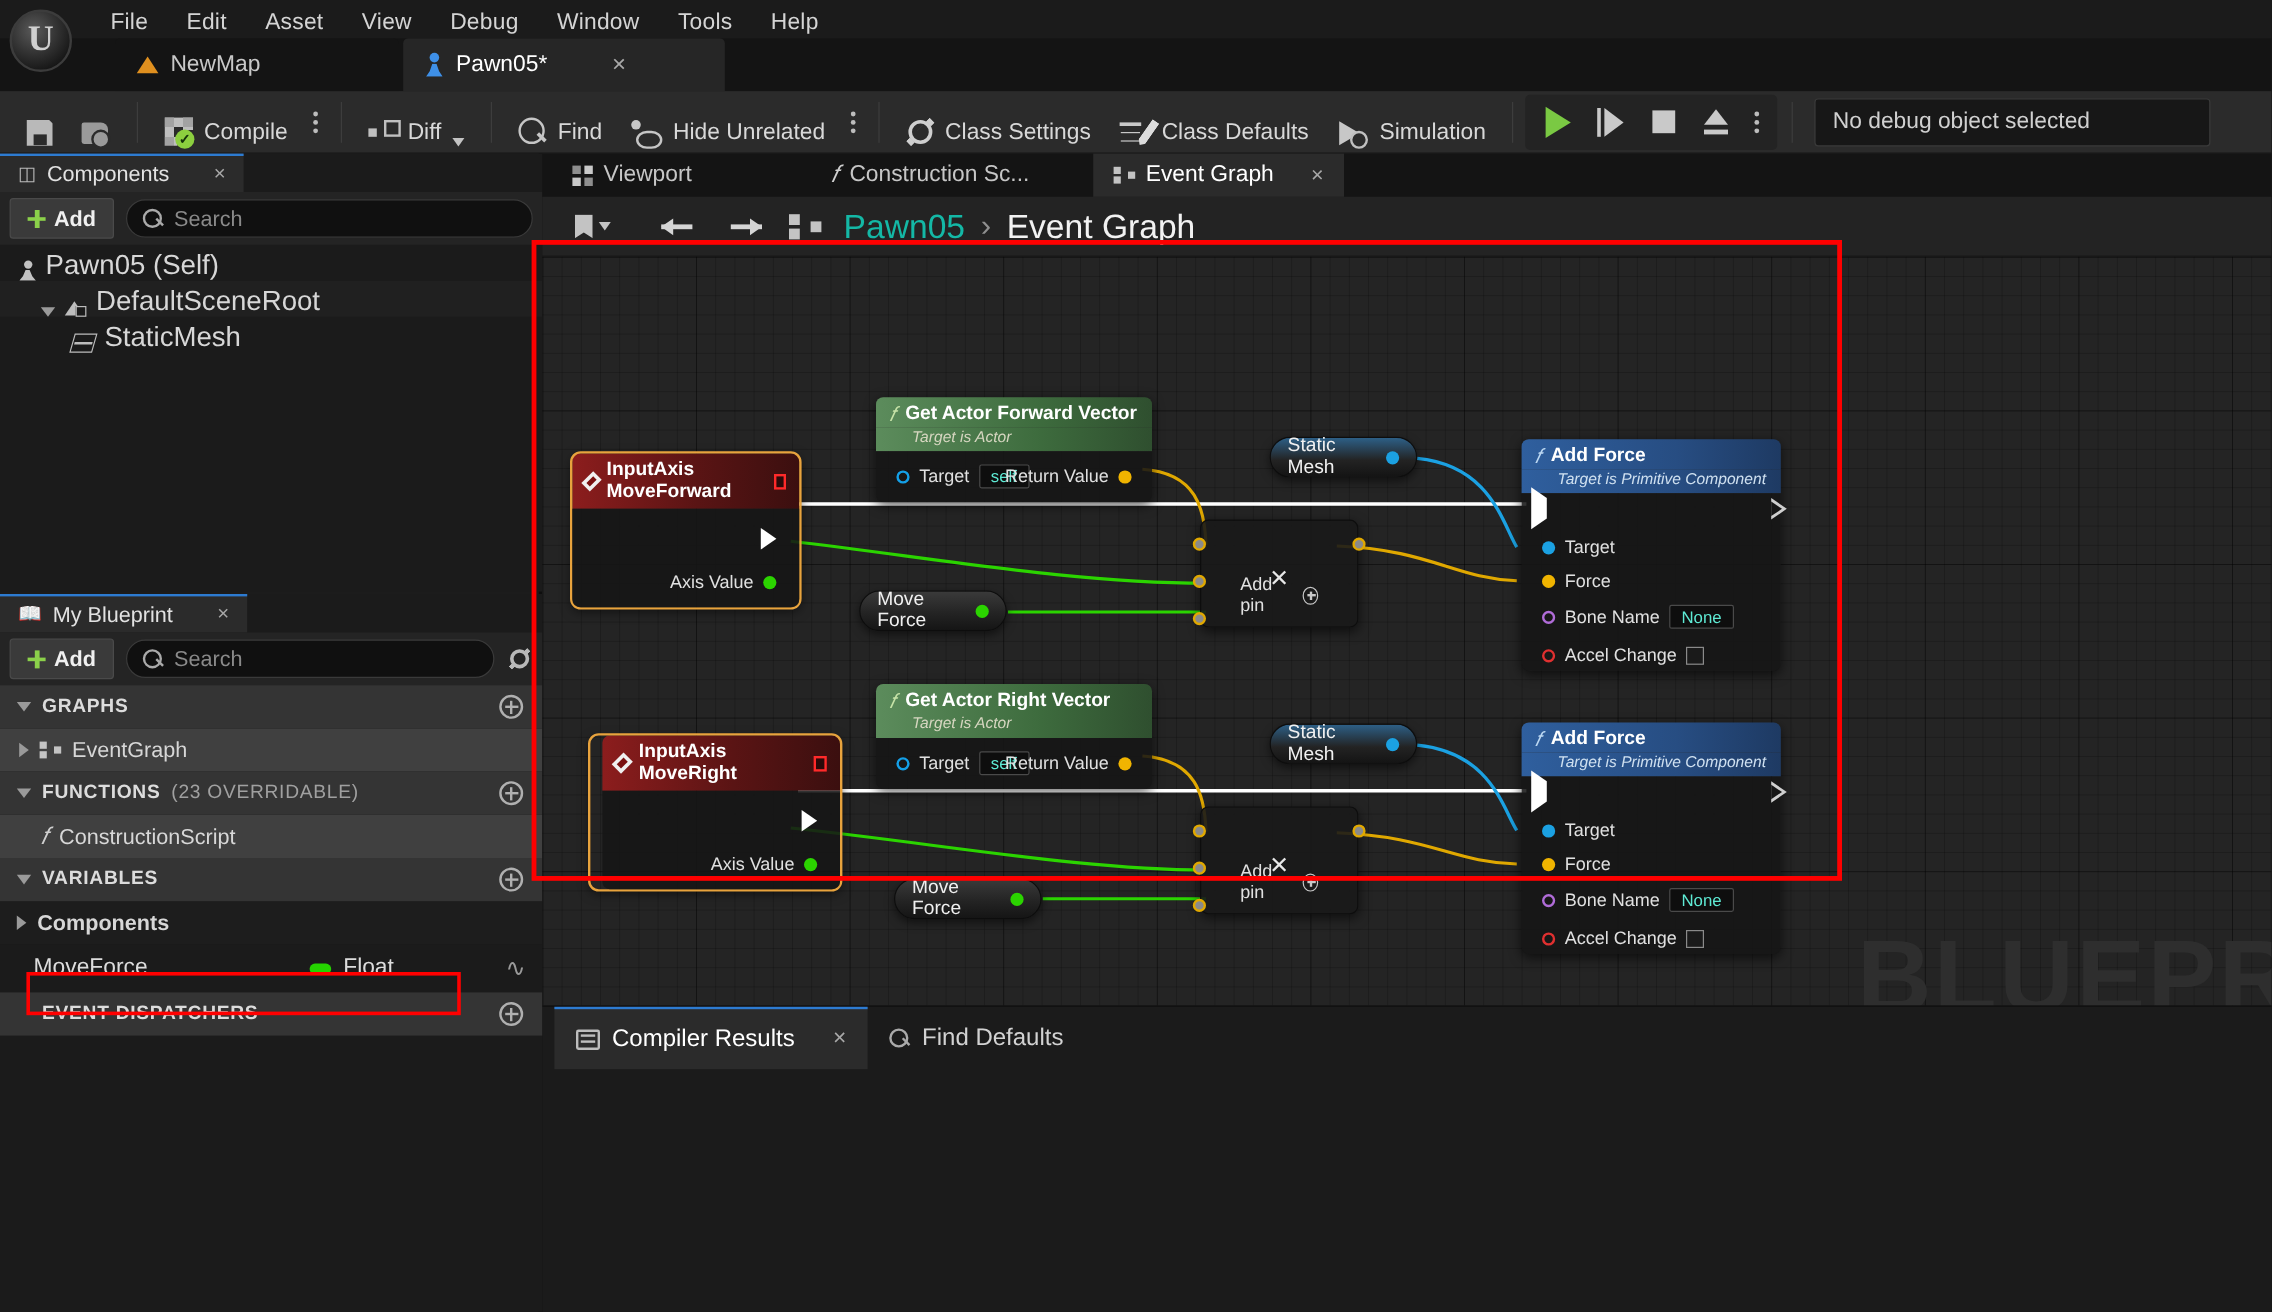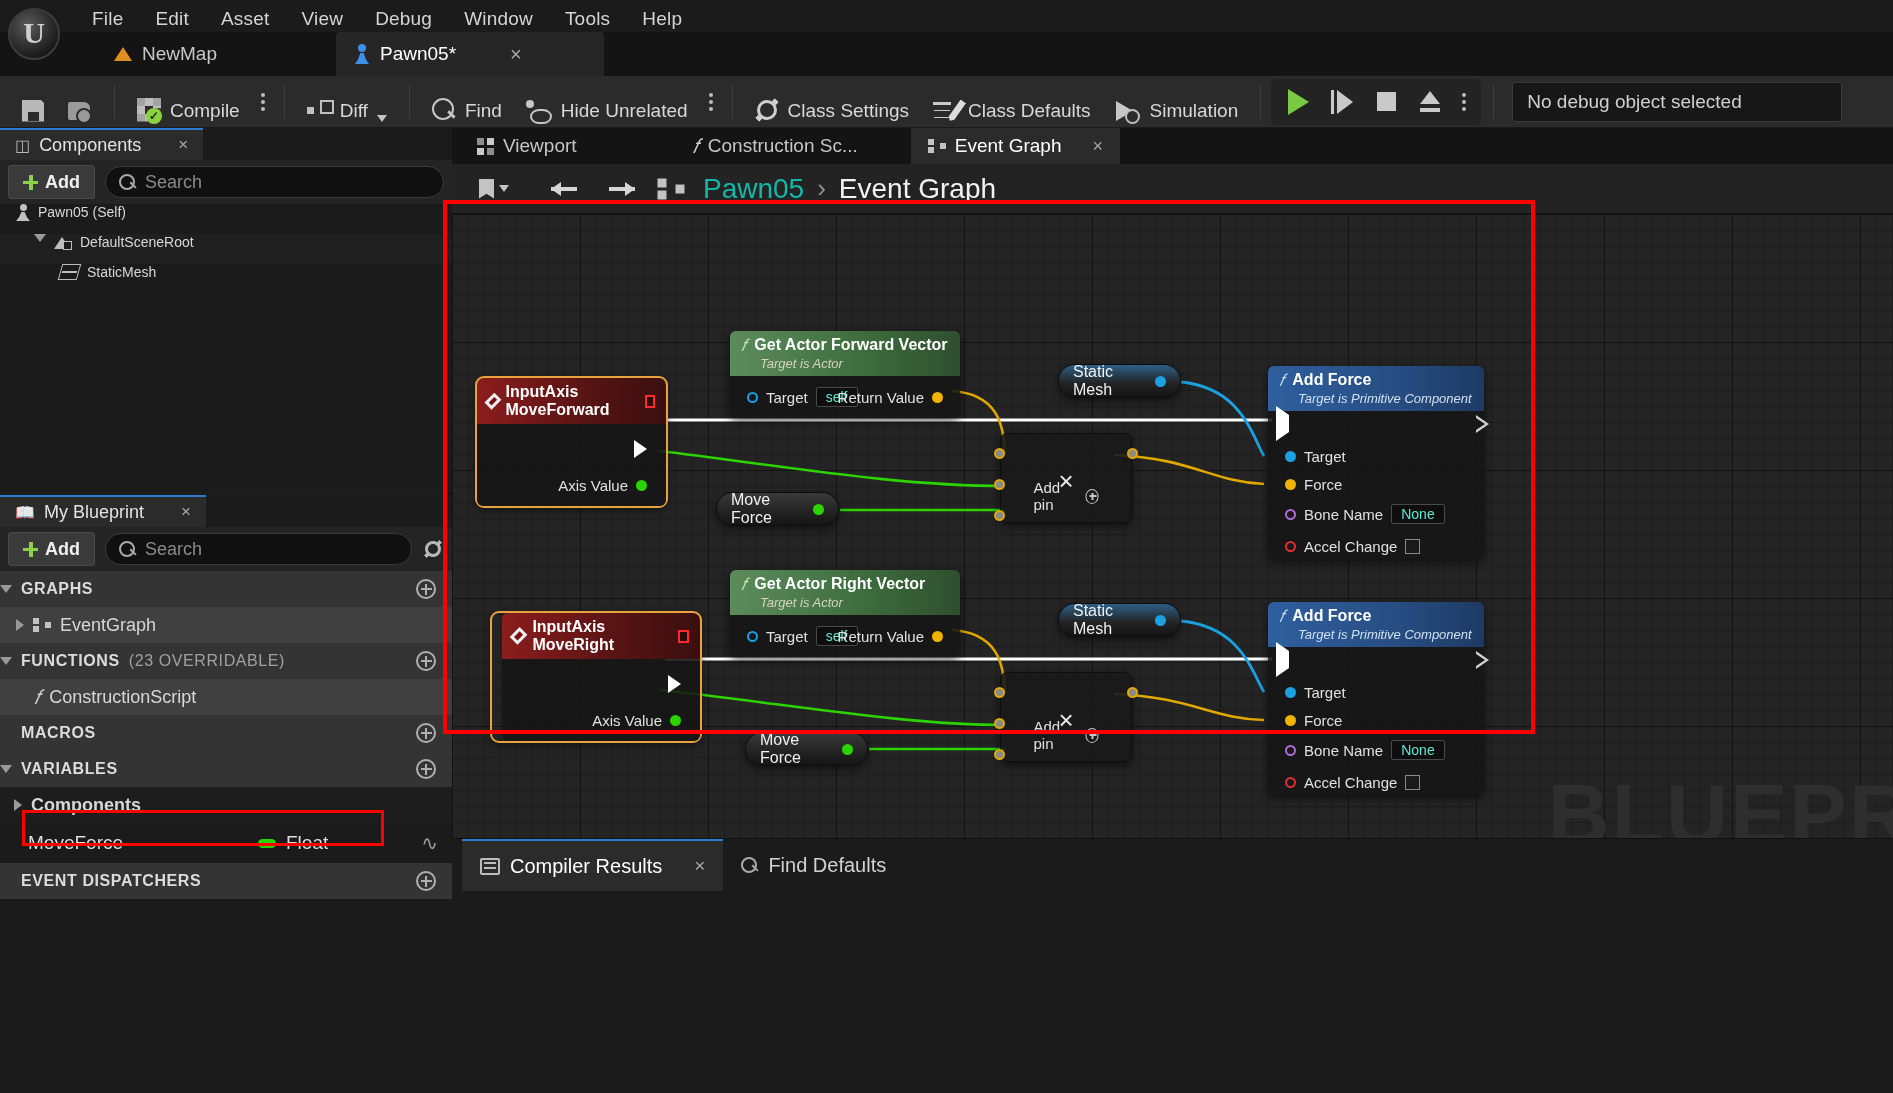--- a/index.html
+++ b/index.html
@@ -201,22 +201,22 @@
     border:2.2px solid #aaa; border-radius:50%; }
   .mag:after { content:""; position:absolute; left:10px; top:10px; width:8px; height:2.2px;
     background:#aaa; transform: rotate(45deg); }
   .gearsm { position:relative; width:22px; height:22px; flex:none; }
   .gearsm:before { content:""; position:absolute; inset:3px; border:3px solid #b8b8b8; border-radius:50%; }
   .gearsm:after { content:""; position:absolute; left:9px; top:0; width:4px; height:22px;
     background:#b8b8b8; transform: rotate(45deg);
     clip-path: polygon(0 0,100% 0,100% 18%,0 18%,0 82%,100% 82%,100% 100%,0 100%); }
 
   .tree-row {
-    display:flex; align-items:flex-start; gap:8px; height:30px; padding-left: 14px;
-    font-size:14px; color:#d7d7d7; cursor:default;
+    display:flex; align-items:flex-end; gap:8px; height:30px; padding-left: 14px;
+    font-size:23px; color:#d7d7d7; cursor:default;
   }
   .tree-row.alt { background:#202020; }
   .tri-down { width:0;height:0;border-left:6px solid transparent;border-right:6px solid transparent;
     border-top:8px solid #9a9a9a; flex:none; }
   .tri-right { width:0;height:0;border-top:6px solid transparent;border-bottom:6px solid transparent;
     border-left:8px solid #9a9a9a; flex:none; }
   .ic-pawn-sm { position:relative; width:14px; height:17px; flex:none; }
   .ic-pawn-sm:before { content:""; position:absolute; left:3.5px; top:0; width:7px; height:7px;
     border-radius:50%; background:#c2c2c2; }
   .ic-pawn-sm:after { content:""; position:absolute; left:0; top:8px; width:14px; height:9px;
@@ -232,21 +232,21 @@
   .ic-mesh:after { content:""; position:absolute; left:2px; top:7px; width:15px; height:1.8px;
     background:#bdbdbd; transform: skewX(-16deg); }
   .ic-graph { position:relative; width:18px; height:16px; flex:none; }
   .ic-graph:before { content:""; position:absolute; left:0; top:1px; width:6px; height:6px; background:#c3c3c3;
     box-shadow: 0 8px 0 0 #c3c3c3; }
   .ic-graph:after { content:""; position:absolute; right:0; top:5px; width:6px; height:6px; background:#c3c3c3; }
   .ic-fx { font-family:"Liberation Serif", serif; font-style:italic; font-size:20px; color:#cfcfcf;
     line-height:1; flex:none; }
 
   .section-row {
-    display:flex; align-items:center; gap:9px; height:36px; 
+    display:flex; align-items:center; gap:9px; height:36px; padding-left: 14px;
     background:#343434; font-size:16px; font-weight:700; color:#dcdcdc;
     letter-spacing:.6px; position: relative;
   }
   .section-row .count { font-weight:400; color:#a0a0a0; }
   .section-plus {
     position:absolute; right: 16px; top: 50%; transform: translateY(-50%);
     width:20px; height:20px; border:2px solid #b0b0b0; border-radius:50%;
     display:flex; align-items:center; justify-content:center; cursor:pointer;
   }
   .section-plus:before { content:""; position:absolute; width:11px; height:2px; background:#b0b0b0; }
@@ -605,25 +605,20 @@
         <span class="tri-down"></span>
         <span>FUNCTIONS</span>
         <span class="count">(23 OVERRIDABLE)</span>
         <span class="section-plus"></span>
       </div>
       <div class="item-row" style="padding-left:34px">
         <span class="ic-fx">𝑓</span>
         <span>ConstructionScript</span>
       </div>
 
-      <div class="section-row">
-        <span style="width:12px"></span>
-        <span>MACROS</span>
-        <span class="section-plus"></span>
-      </div>
 
       <div class="section-row">
         <span class="tri-down"></span>
         <span>VARIABLES</span>
         <span class="section-plus"></span>
       </div>
       <div class="item-row" style="padding-left:14px; font-weight:700; background:#1d1d1d">
         <span class="tri-right"></span>
         <span>Components</span>
       </div>

